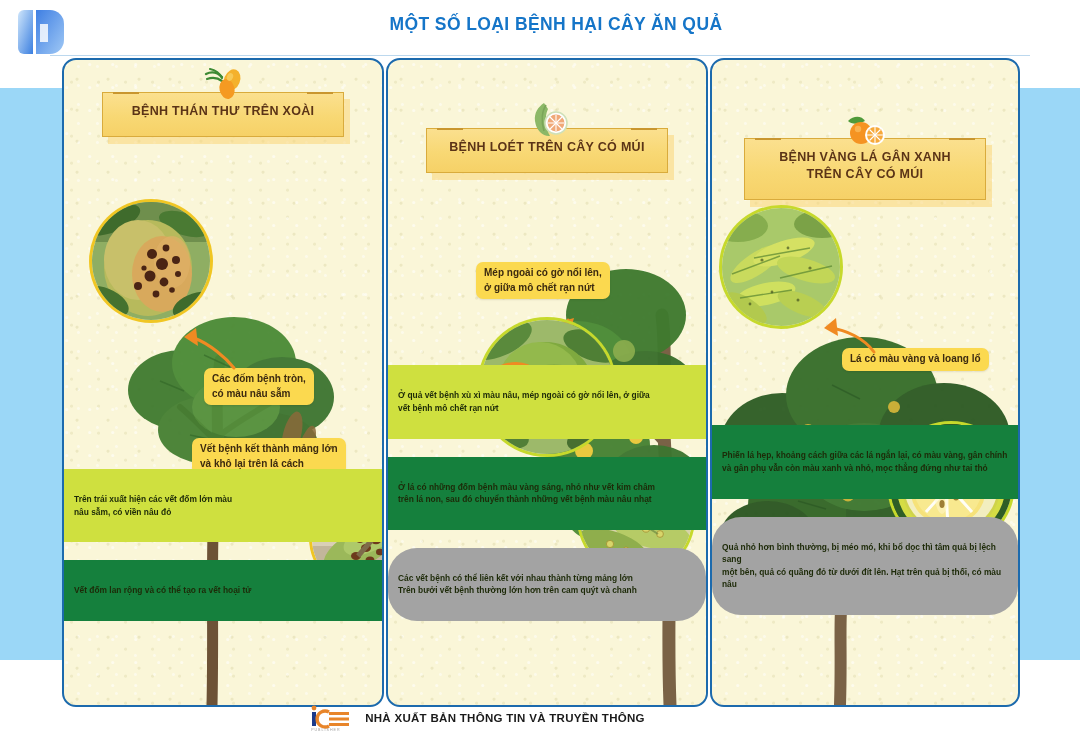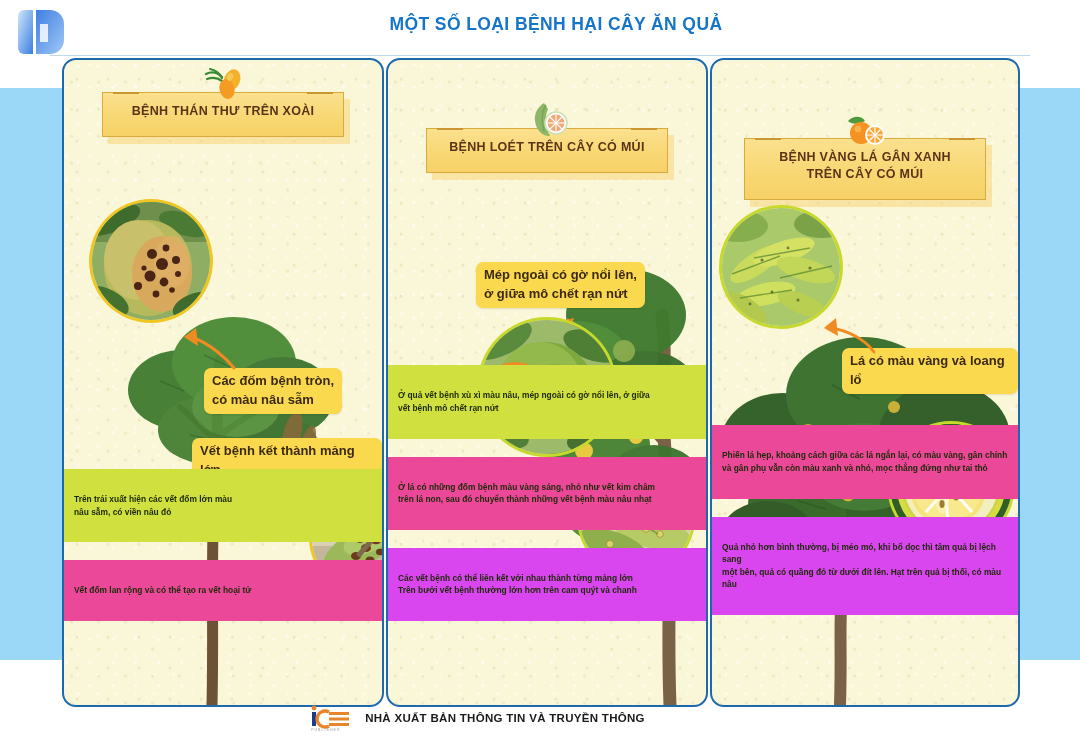--- a/index.html
+++ b/index.html
@@ -72,37 +72,37 @@
     position:absolute;border-radius:50%;overflow:hidden;
     box-shadow:0 0 0 3px #f0c623;
   }
   .circ.green{box-shadow:0 0 0 3px #c6d92c;}
   .circ-img{width:100%;height:100%;}
 
   
   .pill{
     position:absolute;
     background:#fbd94f;border-radius:7px;
-    color:#3c2a10;font-size:13px;line-height:1.45;
+    color:#3c2a10;font-size:10px;line-height:1.45;
     padding:4px 8px;white-space:pre-line;font-weight:600;
     box-shadow:0 1px 2px rgba(0,0,0,.10);
   }
 
   
   .arrow{position:absolute;pointer-events:none;}
 
   
   .facts{position:absolute;left:0;width:100%;bottom:66px;}
   .fact{
     color:#1d2a08;font-size:8.4px;line-height:1.5;font-weight:600;
     padding:24px 10px;margin-bottom:18px;white-space:pre-line;
   }
   .fact.a{background:#cfe03f;}
-  .fact.b{background:#ec4899;}
-  .fact.c{background:#d946ef;}
+  .fact.b{background:#15803d;}
+  .fact.c{background:#a3a3a3;border-radius:29px;}
 
   
   .footer{
     position:absolute;left:0;bottom:6px;width:952px;
     display:flex;align-items:center;justify-content:center;gap:10px;
   }
   .footer-txt{font-size:11.5px;font-weight:bold;color:#1a1a1a;letter-spacing:.3px;}
   .pub-logo{width:48px;height:28px;position:relative;}
   .pub-cap{font-size:3.6px;color:#9a9a9a;letter-spacing:1px;position:absolute;left:4px;bottom:0;}
 

